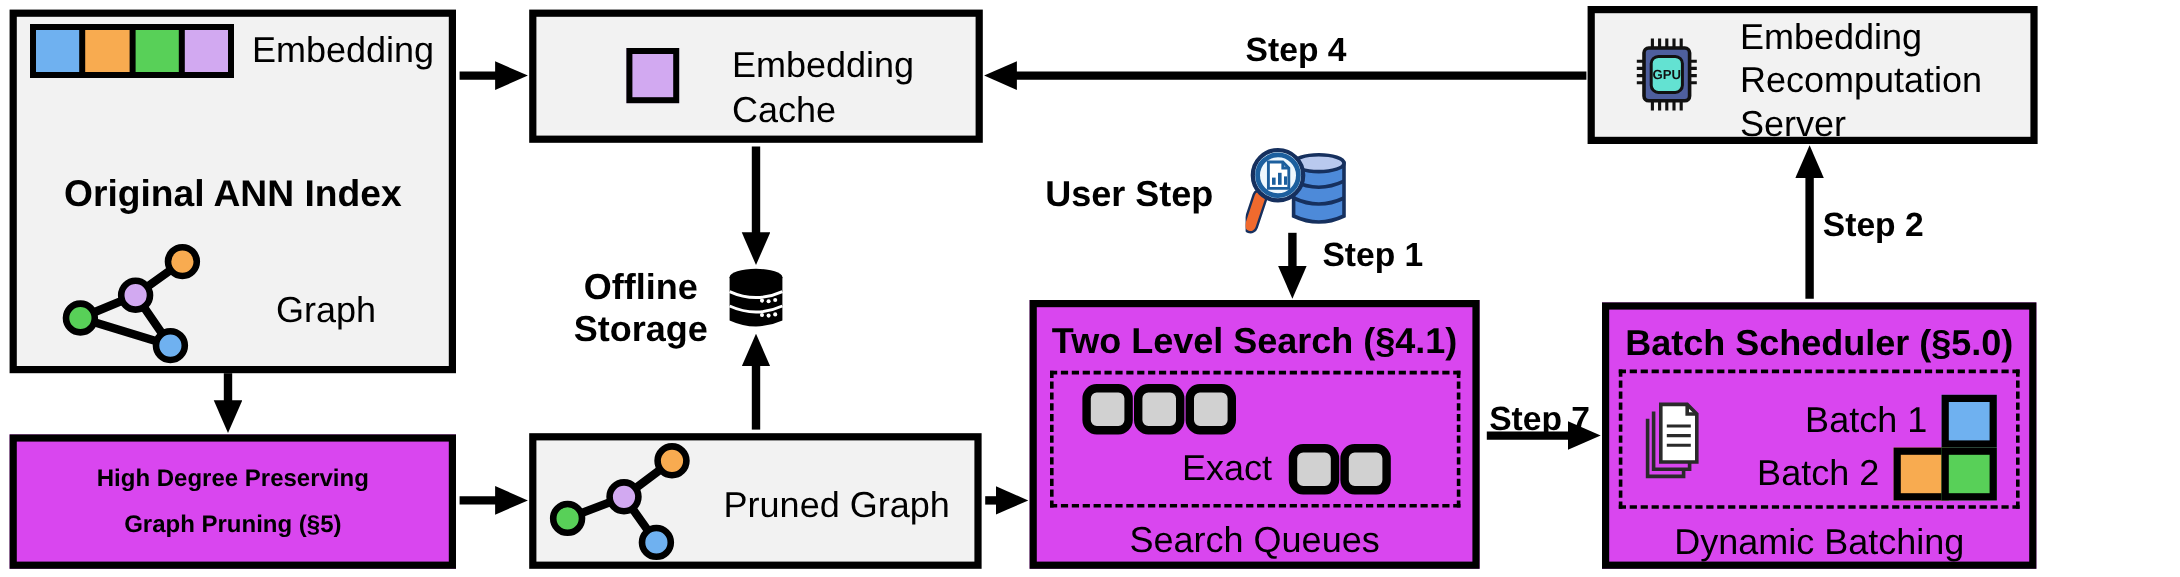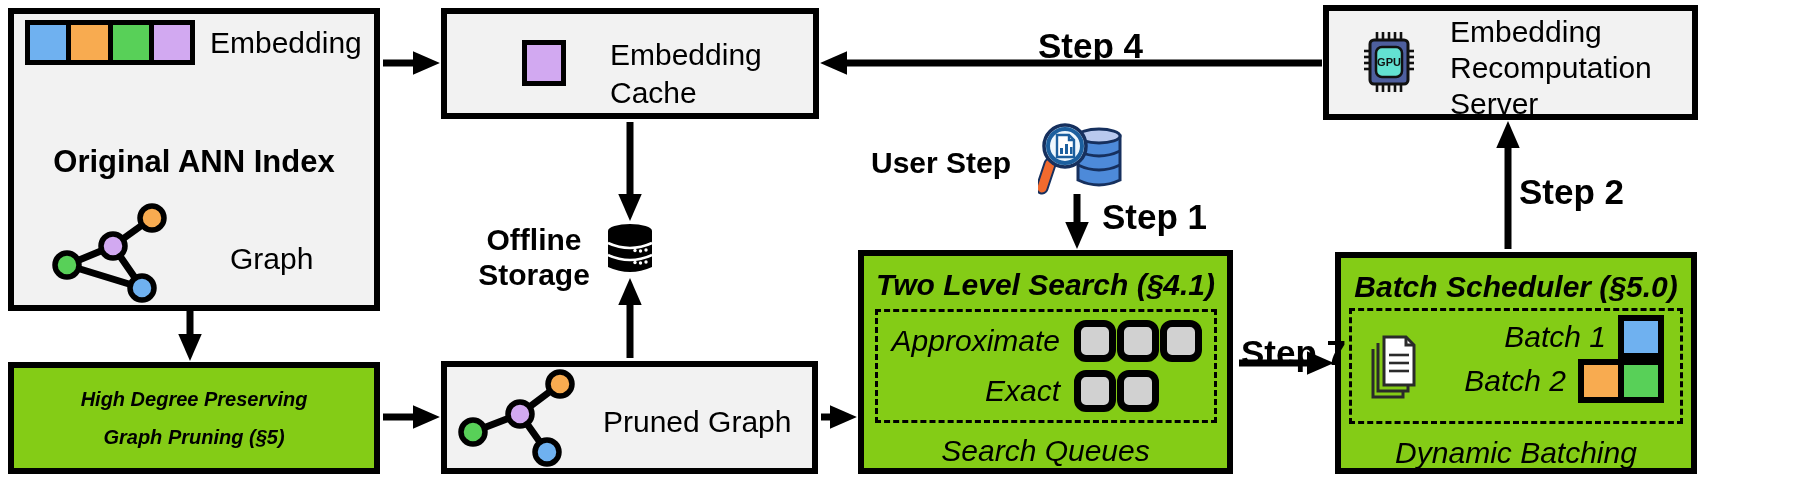--- a/index.html
+++ b/index.html
@@ -2,41 +2,41 @@
 <html><head>
 <meta charset="utf-8">
 <style>
   html,body{margin:0;padding:0;background:#fff;}
   #canvas{
     position:relative;width:1817px;height:481px;background:#fff;
     font-family:"Liberation Sans",sans-serif;color:#000;overflow:hidden;border-radius:12px;
   }
   .box{position:absolute;box-sizing:border-box;border:6px solid #000;}
   .bg-light{background:#f2f2f2;}
-  .bg-dark{background:#84cc16;font-style:italic;}
+  .bg-dark{background:#d946ef;}
   .abs{position:absolute;}
   .t30{font-size:30px;}
   .bold{font-weight:bold;}
   .center{text-align:center;}
-  .step-label{position:absolute;font-size:35px;font-weight:bold;white-space:nowrap;}
+  .step-label{position:absolute;font-size:28px;font-weight:bold;white-space:nowrap;}
   
   .strip{display:flex;gap:5px;padding:5px;box-sizing:border-box;background:#000;width:170px;height:45px;}
   .strip-cell{flex:1;height:100%;}
   
   .cache-sq{box-sizing:border-box;width:44px;height:46px;border:5px solid #000;}
   
   .dashed{position:absolute;box-sizing:border-box;border:3px dashed #000;}
   
   .q-wrap{position:absolute;left:0;top:0;right:0;bottom:0;display:flex;flex-direction:column;justify-content:space-around;padding:4px 10px;}
   .q-row{display:flex;align-items:center;}
   .q-label{flex:0 0 172px;text-align:right;font-size:30px;}
   .q-slots{display:flex;margin-left:14px;}
   .q-slot{width:28px;height:28px;border:7px solid #000;border-radius:12px;background:#d1d1d1;margin-right:1px;}
   
-  .b-wrap{position:absolute;left:0;top:0;right:0;bottom:0;display:flex;flex-direction:column;justify-content:flex-start;padding:4px 16px 4px 95px;}
+  .b-wrap{position:absolute;left:0;top:0;right:0;bottom:0;display:flex;flex-direction:column;justify-content:flex-end;padding:4px 16px 4px 95px;}
   .b-row{display:flex;align-items:center;justify-content:flex-end;}
   .b-label{font-size:30px;margin-right:12px;white-space:nowrap;}
   .b-cells{display:flex;}
   .b-cell{box-sizing:border-box;width:46px;height:44px;border:6px solid #000;}
   .b-cell + .b-cell{margin-left:-6px;}
   .footer-label{position:absolute;left:0;right:0;font-size:30px;text-align:center;}
   svg{display:block;}
   .arrow-layer{position:absolute;left:0;top:0;pointer-events:none;}
 </style>
 </head>
@@ -173,21 +173,20 @@
         <rect x="32" y="27" width="2.5" height="7" fill="#1c5f9e"></rect>
       </g>
     </g>
   </svg>
 
   <div id="twolevel" class="box bg-dark" style="left:858px;top:250px;width:375px;height:224px;">
     <div class="abs bold center" style="left:0;right:0;top:12px;font-size:30px;">Two Level Search (§4.1)</div>
     <div class="dashed" style="left:11px;top:53px;width:342px;height:114px;">
       <div class="q-wrap">
         <div class="q-row">
-          <div class="q-label">Approximate</div>
           <div class="q-slots">
               <div class="q-slot"></div>
               <div class="q-slot"></div>
               <div class="q-slot"></div>
             </div>
         </div>
         <div class="q-row">
           <div class="q-label">Exact</div>
           <div class="q-slots">
               <div class="q-slot"></div>

